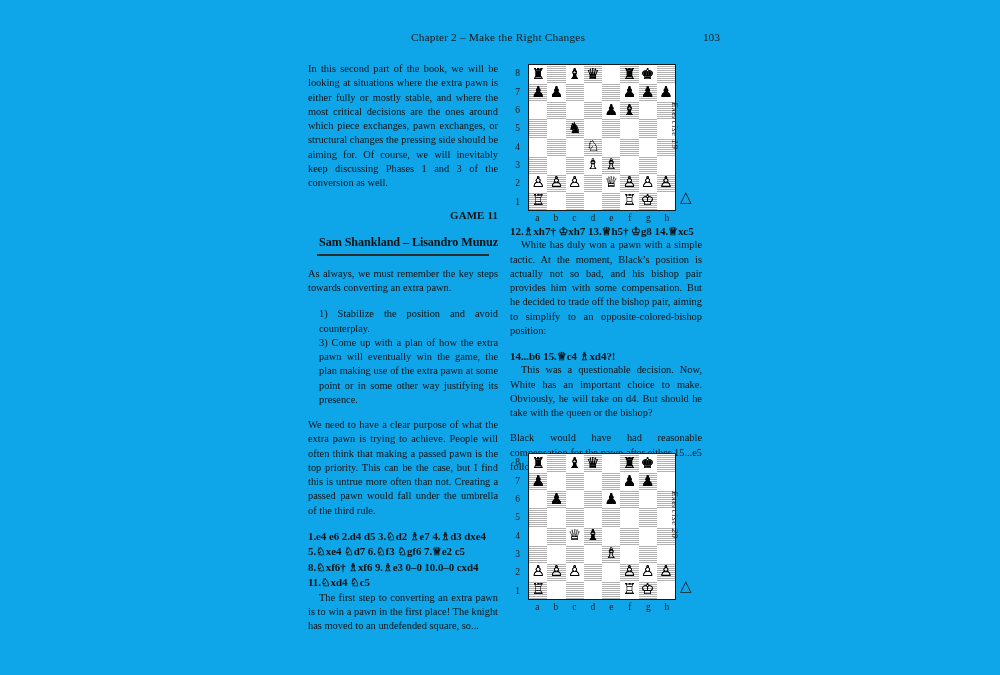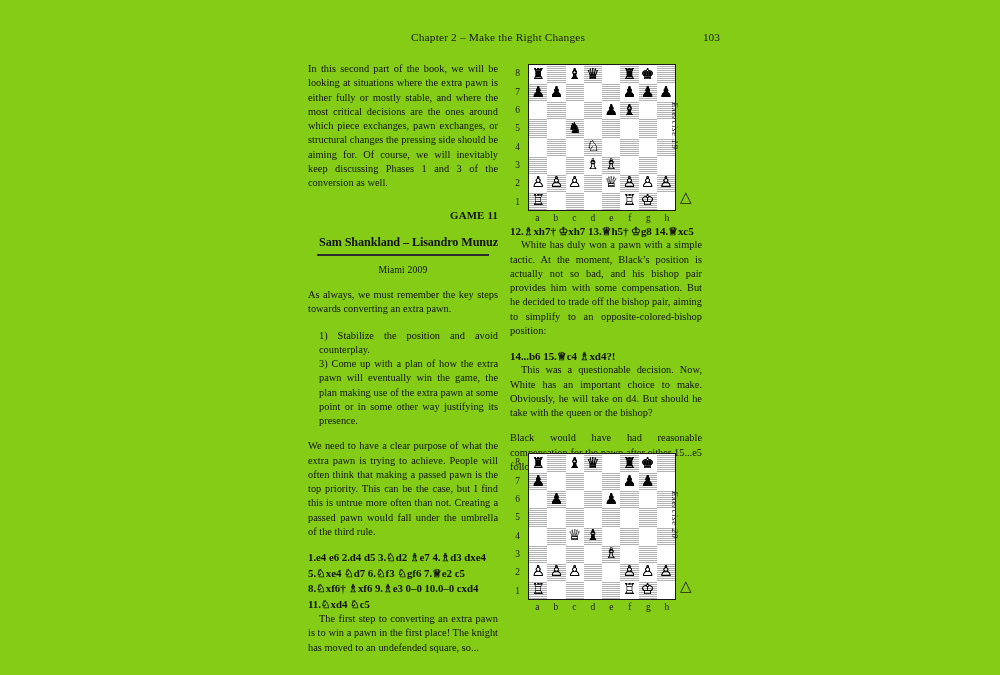--- a/index.html
+++ b/index.html
@@ -14,21 +14,21 @@
     color: #111111;
     position: relative;
     overflow: hidden;
   }
 
   .page {
     position: absolute;
     left: 0; top: 0;
     width: 1000px;
     height: 675px;
-    background: #84cc16;
+    background: #0ea5e9;
   }
 
   
   .running-head {
     position: absolute;
     left: 308px;
     top: 31px;
     width: 412px;
     height: 18px;
   }
@@ -231,21 +231,20 @@
     <div class="rh-pageno">103</div>
   </div>
 
   <div class="col col-left">
 
     <p>In this second part of the book, we will be looking at situations where the extra pawn is either fully or mostly stable, and where the most critical decisions are the ones around which piece exchanges, pawn exchanges, or structural changes the pressing side should be aiming for. Of course, we will inevitably keep discussing Phases 1 and 3 of the conversion as well.</p>
 
     <div class="game-label">GAME 11</div>
     <div class="players">Sam Shankland – Lisandro Munuz</div>
     <div class="rule-line"></div>
-    <div class="venue">Miami 2009</div>
 
     <p class="gap">As always, we must remember the key steps towards converting an extra pawn.</p>
 
     <div class="numbered">
       <p class="item">1) Stabilize the position and avoid counterplay.</p>
       <p class="item">3) Come up with a plan of how the extra pawn will eventually win the game, the plan making use of the extra pawn at some point or in some other way justifying its presence.</p>
     </div>
 
     <p class="gap">We need to have a clear purpose of what the extra pawn is trying to achieve. People will often think that making a passed pawn is the top priority. This can be the case, but I find this is untrue more often than not. Creating a passed pawn would fall under the umbrella of the third rule.</p>
 

